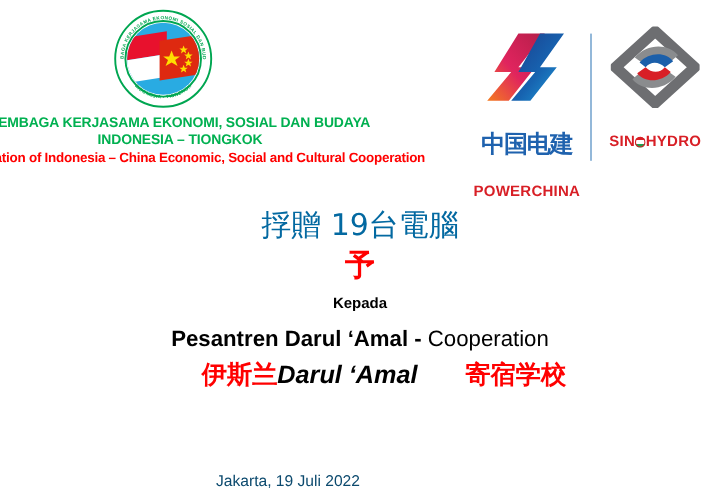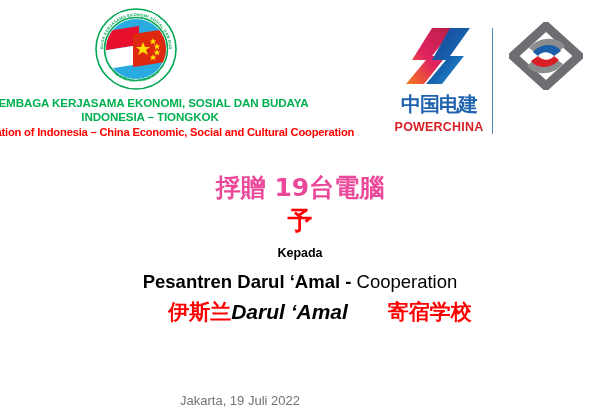--- a/index.html
+++ b/index.html
@@ -74,20 +74,21 @@
     width: 205px;
     height: 128px;
     display: flex;
     align-items: flex-start;
   }
   .logo-unit {
     width: 98px;
     display: flex;
     flex-direction: column;
     align-items: center;
+    gap: 16px;
   }
   .logo-divider {
     width: 1px;
     align-self: stretch;
     margin: 6px 4px 16px 4px;
     background: #2E75B6;
     opacity: .85;
   }
   .mark { width: 74px; height: 68px; }
   .mark svg { display: block; }
@@ -134,22 +135,22 @@
   .title-id {
     color: #1F3864;
     font-weight: bold;
     font-size: 19.5px;
     line-height: 26px;
     letter-spacing: -0.2px;
     white-space: nowrap;
   }
   .title-cn {
     font-family: "DejaVu Sans", sans-serif;
-    color: #ec4899;
-    font-weight: bold;
+    color: #0369a1;
+    font-weight: normal;
     font-size: 25px;
     line-height: 32px;
     letter-spacing: 0px;
     margin-top: 6px;
   }
   .title-cn-2 {
     font-family: "DejaVu Sans", sans-serif;
     color: #FF0000;
     font-weight: bold;
     font-size: 25px;
@@ -183,21 +184,21 @@
   .recipient-cn .blk { color: #000000; font-family: "Liberation Sans", sans-serif; font-style: italic; }
 
   .datestamp {
     position: absolute;
     left: 0;
     top: 392px;
     width: 480px;
     text-align: center;
     font-size: 13px;
     line-height: 18px;
-    color: #737373;
+    color: #0c4a6e;
   }
 </style>
 </head>
 <body>
 
 <div class="slide">
 
   <div class="header">
 
     <div class="emblem">
@@ -271,20 +272,21 @@
       <div class="logo-unit">
         <div class="mark">
           <svg width="74" height="68" viewBox="0 0 74 68" aria-hidden="true">
             <path d="M37 4 L70 34 L37 64 L4 34 Z" fill="none" stroke="#6D6E71" stroke-width="9"></path>
             <path d="M20 26 C30 14, 48 14, 56 24 L48 31 C42 25, 32 25, 27 31 Z" fill="#8A8C8E"></path>
             <path d="M54 42 C44 54, 26 54, 18 44 L26 37 C32 43, 42 43, 47 37 Z" fill="#8A8C8E"></path>
             <path d="M24 30 C32 21, 46 21, 52 29 L45 34 C40 29, 33 29, 29 34 Z" fill="#1B5FAA"></path>
             <path d="M50 38 C42 47, 28 47, 22 39 L29 34 C34 39, 41 39, 45 34 Z" fill="#D81F26"></path>
           </svg>
         </div>
+        <div class="logo-latin"><span>SIN</span><span class="globe"></span><span>HYDRO</span></div>
       </div>
 
     </div>
   </div>
 
   <div class="body-copy">
     <div class="title-cn">捊贈 19台電腦</div>
     <div class="title-cn-2">予</div>
 
     <div class="kepada">Kepada</div>

